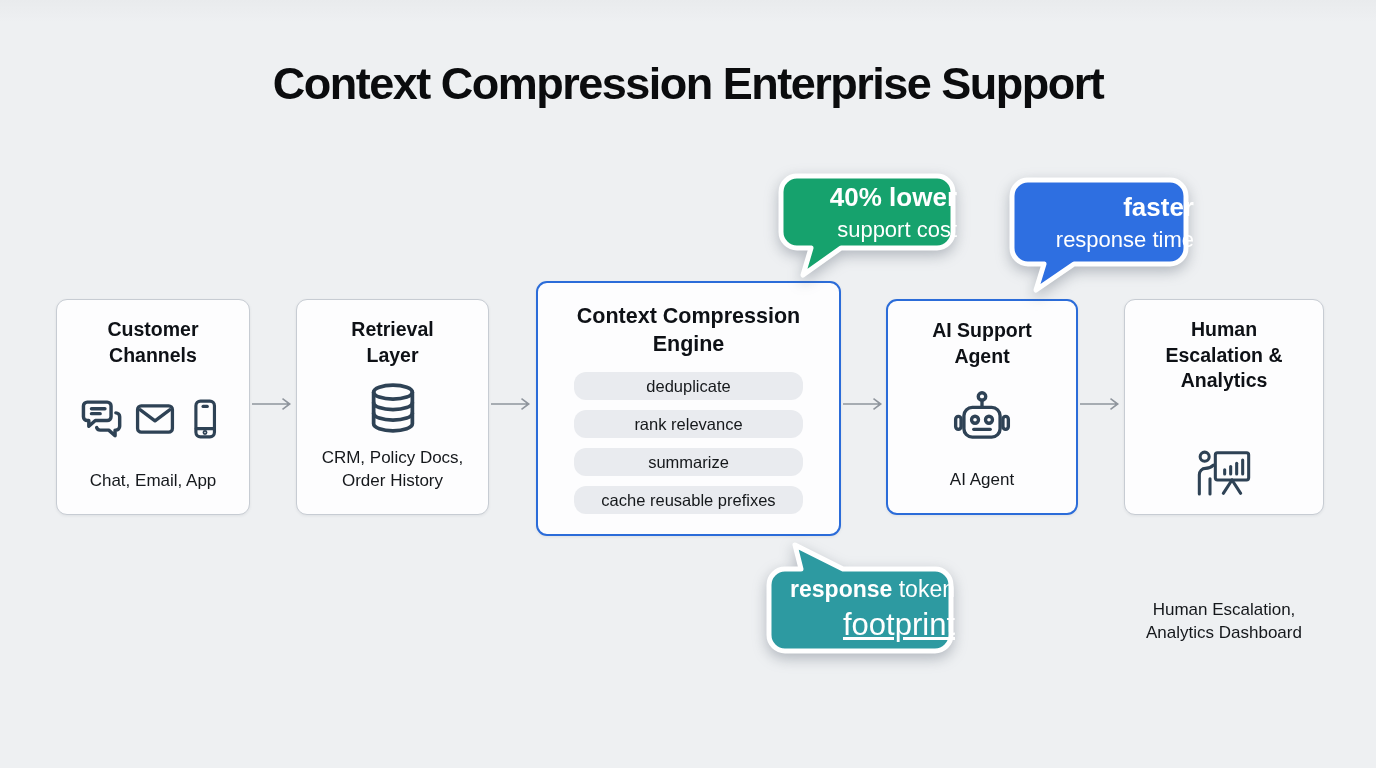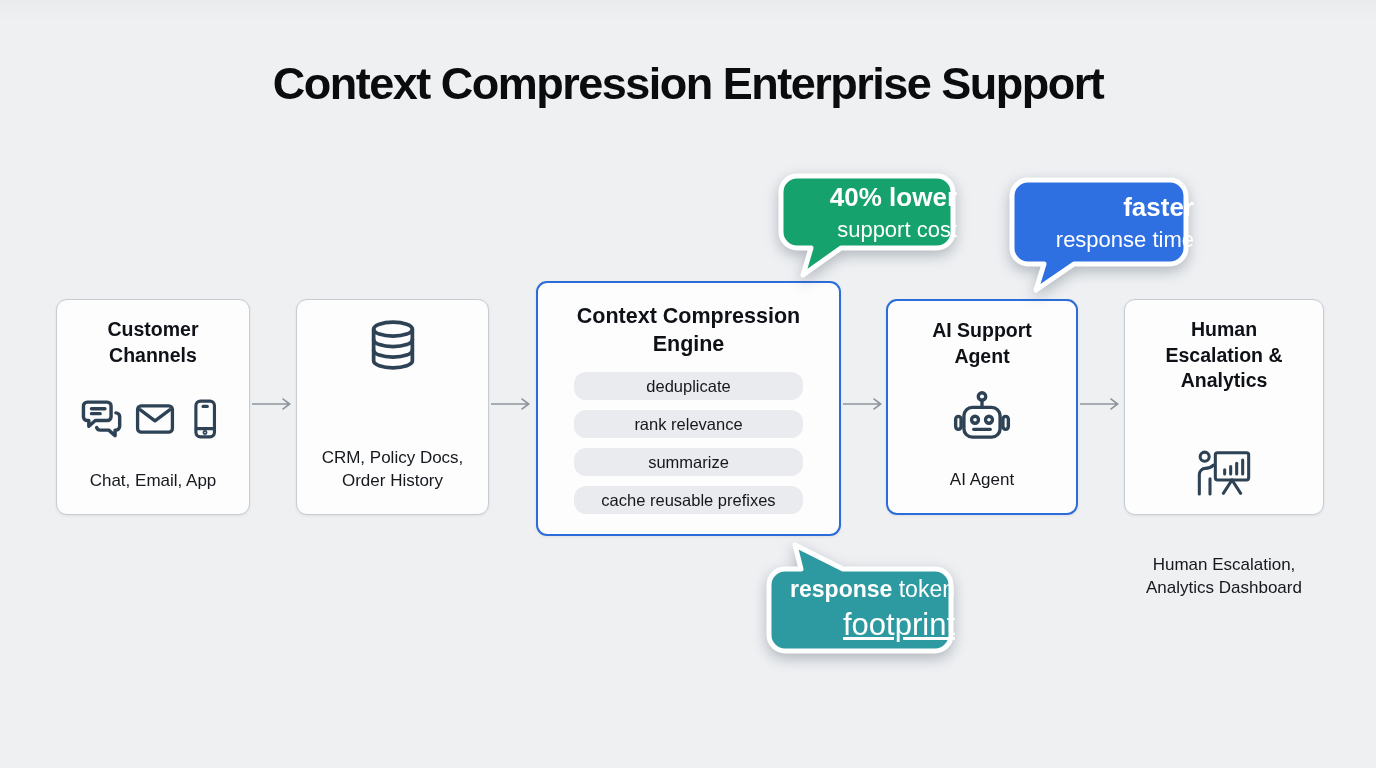--- a/index.html
+++ b/index.html
@@ -39,21 +39,21 @@
   #node3 { left:536px; top:281px; width:305px; height:255px; padding:19px 36px 20px; }
   #node4 { left:886px; top:299px; width:192px; height:216px;align-items:center; }
   #node5 { left:1124px;top:299px; width:200px; height:216px;gap:48px; }
 
   #node1 .node-title { max-width:115px; }
   #node2 .node-title { max-width:95px;  }
   #node3 .node-title { max-width:235px; font-size:21.5px; }
   #node4 .node-title { max-width:105px; }
   #node5 .node-title { max-width:166px; }
   #node2 .node-label { max-width:155px; }
-  #node5 .node-label { max-width:172px; }
+  #node5 .node-label { max-width:172px;margin-top:45px; }
 
   
   .pill-stack { display:flex; flex-direction:column; gap:10px; width:100%; margin-top:4px; }
   .pill {
     background:#e9ebef; border-radius:12px; height:28px;
     display:flex; align-items:center; justify-content:center;
     font-size:16.5px; color:#15181b;
   }
 
   
@@ -109,20 +109,21 @@
         <rect x="6.8" y="1.8" width="10.6" height="20.4" rx="2.6"></rect>
         <path d="M10.9 4.8 h2.4"></path>
           <path d="M7 17.5 h10"></path>
           <circle cx="12" cy="19.7" r="0.5"></circle>
       </svg>
     </div>
     <div class="node-label">Chat, Email, App</div>
   </div>
 
   <div class="node" id="node2">
+    <div class="node-title">Retrieval Layer</div>
     <div class="icon-solo">
       <svg class="ic" width="56" height="56" viewBox="0 0 24 24" stroke-width="1.6">
         <ellipse cx="12" cy="5.2" rx="8.3" ry="3"></ellipse>
         <path d="M3.7 5.2 v13.6 c0 1.66 3.72 3 8.3 3 s8.3 -1.34 8.3 -3 V5.2"></path>
         <path d="M3.7 9.7 c0 1.66 3.72 3 8.3 3 s8.3 -1.34 8.3 -3"></path>
         <path d="M3.7 14.2 c0 1.66 3.72 3 8.3 3 s8.3 -1.34 8.3 -3"></path>
       </svg>
     </div>
     <div class="node-label">CRM, Policy Docs, Order History</div>
   </div>

